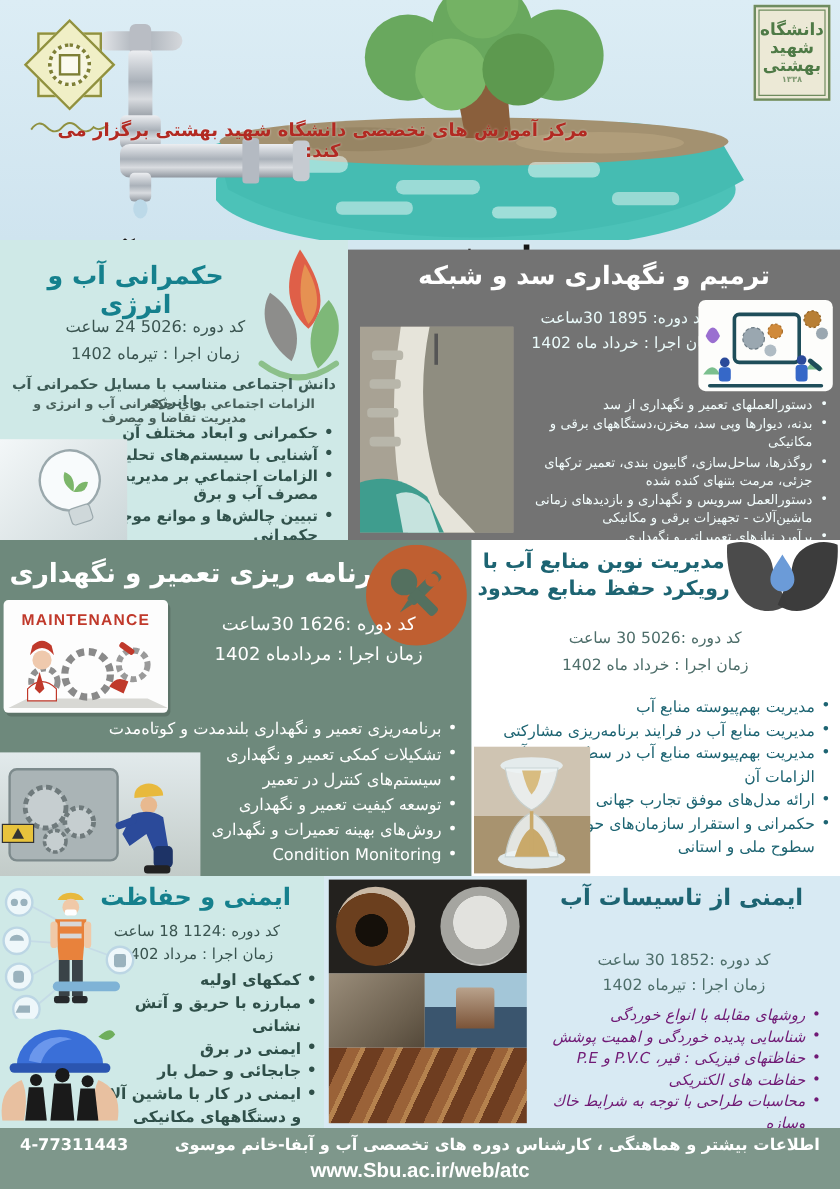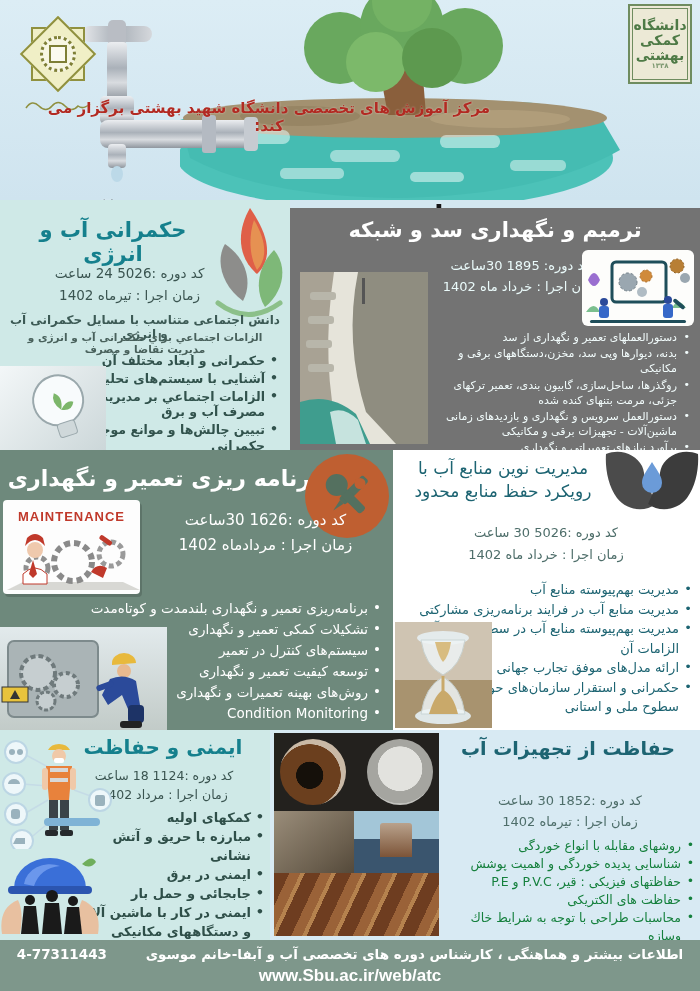--- a/index.html
+++ b/index.html
@@ -53,39 +53,39 @@
   .card-mnt .title { position:absolute; left:6px; top:16px; width:315px; text-align:center; color:#fff; font-weight:bold; font-size:22px; }
   .card-mnt .code { position:absolute; left:148px; top:58px; width:235px; text-align:center; color:#fff; font-size:15px; line-height:25px; }
   .card-mnt ul { position:absolute; right:12px; top:148px; width:300px; color:#fff; font-size:13.5px; line-height:21px; }
   .tools-circle { position:absolute; right:3px; top:4px; width:85px; height:85px; }
   .mnt-img { position:absolute; left:3px; top:50px; width:137px; height:94px; background:#fdfdfd; border-radius:4px; box-shadow:2px 3px 0 rgba(0,0,0,.15); overflow:hidden; }
   .mnt-img .label { display:block; text-align:center; margin-top:9px; color:#c0392b; font-weight:bold; font-size:13px; letter-spacing:1px; font-family:"Liberation Sans", sans-serif; }
   .worker-img { position:absolute; left:0; bottom:0; width:167px; height:103px; background:linear-gradient(#e2eaec,#c2cbc8); }
 
   
   .card-wm { left:393px; top:450px; width:307px; height:280px; background:#ffffff; }
-  .card-wm .title { position:absolute; left:4px; top:7px; width:212px; text-align:center; color:#1d6472; font-weight:normal; font-size:17px; line-height:23px; }
+  .card-wm .title { position:absolute; left:4px; top:7px; width:212px; text-align:center; color:#1d6472; font-weight:bold; font-size:17px; line-height:23px; }
   .card-wm .code { position:absolute; left:42px; top:72px; width:222px; text-align:center; color:#4e6e6a; font-size:13px; line-height:22px; }
   .card-wm ul { position:absolute; right:8px; top:130px; width:292px; color:#1d6472; font-size:13px; line-height:19.5px; }
   .hands-icon { position:absolute; right:0; top:0; }
   .hourglass-img { position:absolute; left:2px; bottom:2px; width:97px; height:106px; }
 
   
   .card-saf { left:0; top:730px; width:270px; height:210px; background:#cfe9e7; }
   .card-saf .title { position:absolute; right:12px; top:5px; width:190px; text-align:center; color:#15808d; font-weight:bold; font-size:20px; }
   .card-saf .code { position:absolute; right:6px; top:36px; width:200px; text-align:center; color:#3a5450; font-size:12.5px; line-height:19px; }
   .card-saf ul { position:absolute; right:6px; top:78px; width:196px; color:#2f4f49; font-size:13px; line-height:19px; font-weight:bold; }
   .ppe-illu { position:absolute; left:0; top:4px; }
   .helmet-img { position:absolute; left:0; bottom:2px; }
 
   
   .card-cor { left:270px; top:730px; width:430px; height:210px; background:#d8eaf3; }
   .card-cor .title { position:absolute; left:172px; top:6px; width:252px; text-align:center; color:#1d6472; font-weight:bold; font-size:19px; line-height:25px; }
   .card-cor .code { position:absolute; left:180px; top:60px; width:240px; text-align:center; color:#4e6e6a; font-size:13px; line-height:21px; }
-  .card-cor ul { position:absolute; right:6px; top:107px; width:258px; color:#15803d; font-size:12.5px; line-height:18px; }
+  .card-cor ul { position:absolute; right:16px; top:107px; width:258px; color:#701a75; font-size:12.5px; line-height:18px;font-style:italic; }
   .collage { position:absolute; left:4px; top:3px; width:165px; height:203px; display:grid; grid-template-rows:78px 62px 63px; grid-template-columns:80px 85px; }
   .collage .t1 { grid-column:1/3; background:#23211e; position:relative; }
   .collage .t1 .pipe { position:absolute; top:6px; width:66px; height:66px; border-radius:50%; }
   .collage .t1 .pipe.rusty { left:6px; background:radial-gradient(circle at 45% 55%, #15100a 0 26%, #6b3f1e 27% 60%, #c9b9a6 61% 78%, #8a7a64 79%); }
   .collage .t1 .pipe.clean { right:6px; background:radial-gradient(circle at 50% 45%, #e2e2de 0 45%, #a5a5a0 46% 70%, #c2c2be 71%); }
   .collage .t2 { background:linear-gradient(140deg,#9a8d7a,#6b5f4e 70%,#54493a); }
   .collage .t3 { background:linear-gradient(#a3c6d8 0 45%, #3a556e 45%); position:relative; }
   .collage .t3 .tank { position:absolute; left:26px; top:12px; width:32px; height:34px; background:linear-gradient(#b9a28c,#7c5438); border-radius:3px 3px 0 0; }
   .collage .t4 { grid-column:1/3; background:repeating-linear-gradient(115deg,#6e3d20 0 14px,#9a6238 14px 24px,#b5824e 24px 28px); }
 
@@ -157,21 +157,21 @@
       <div class="sq r45"></div>
       <div class="gear-ring"></div>
       <div class="gear-core"></div>
     </div>
     <svg class="logo-callig" viewBox="0 0 70 16">
       <path d="M2,10 q6,-9 13,-2 t13,0 t13,0 t13,0 q5,4 12,-2" fill="none" stroke="#8f9040" stroke-width="1.6"></path>
     </svg>
 
     <div class="logo-sbu">
       <span>دانشگاه</span>
-      <span>کمکی</span>
+      <span>شهید</span>
       <span>بهشتی</span>
       <span class="yr">۱۳۳۸</span>
     </div>
 
     <div class="announce">مرکز آموزش های تخصصی دانشگاه شهید بهشتی برگزار می کند:</div>
     <div class="main-title">دوره های  فنی و تخصصی  بخش آب</div>
   </div>
 
   <div class="card card-gov">
     <svg class="flame-icon" width="80" height="118" viewBox="0 0 80 118">
@@ -428,21 +428,21 @@
         <div class="pipe rusty"></div>
         <div class="pipe clean"></div>
       </div>
       <div class="t2"></div>
       <div class="t3">
           <div class="tank"></div>
         </div>
       <div class="t4"></div>
     </div>
     <div class="title">
-      <div>حفاظت از تجهیزات آب</div>
+      <div>ایمنی از تاسیسات آب</div>
     </div>
     <div class="code rtl">
       <div>کد دوره :1852     30 ساعت</div>
       <div>زمان اجرا : تیرماه 1402</div>
     </div>
     <ul class="topics">
         <li>روشهای مقابله با انواع خوردگی</li>
         <li>شناسایی پدیده خوردگی و اهمیت پوشش</li>
         <li>حفاظتهای فیزیکی :  قیر، P.V.C و P.E</li>
         <li>حفاظت های الکتریکی</li>

